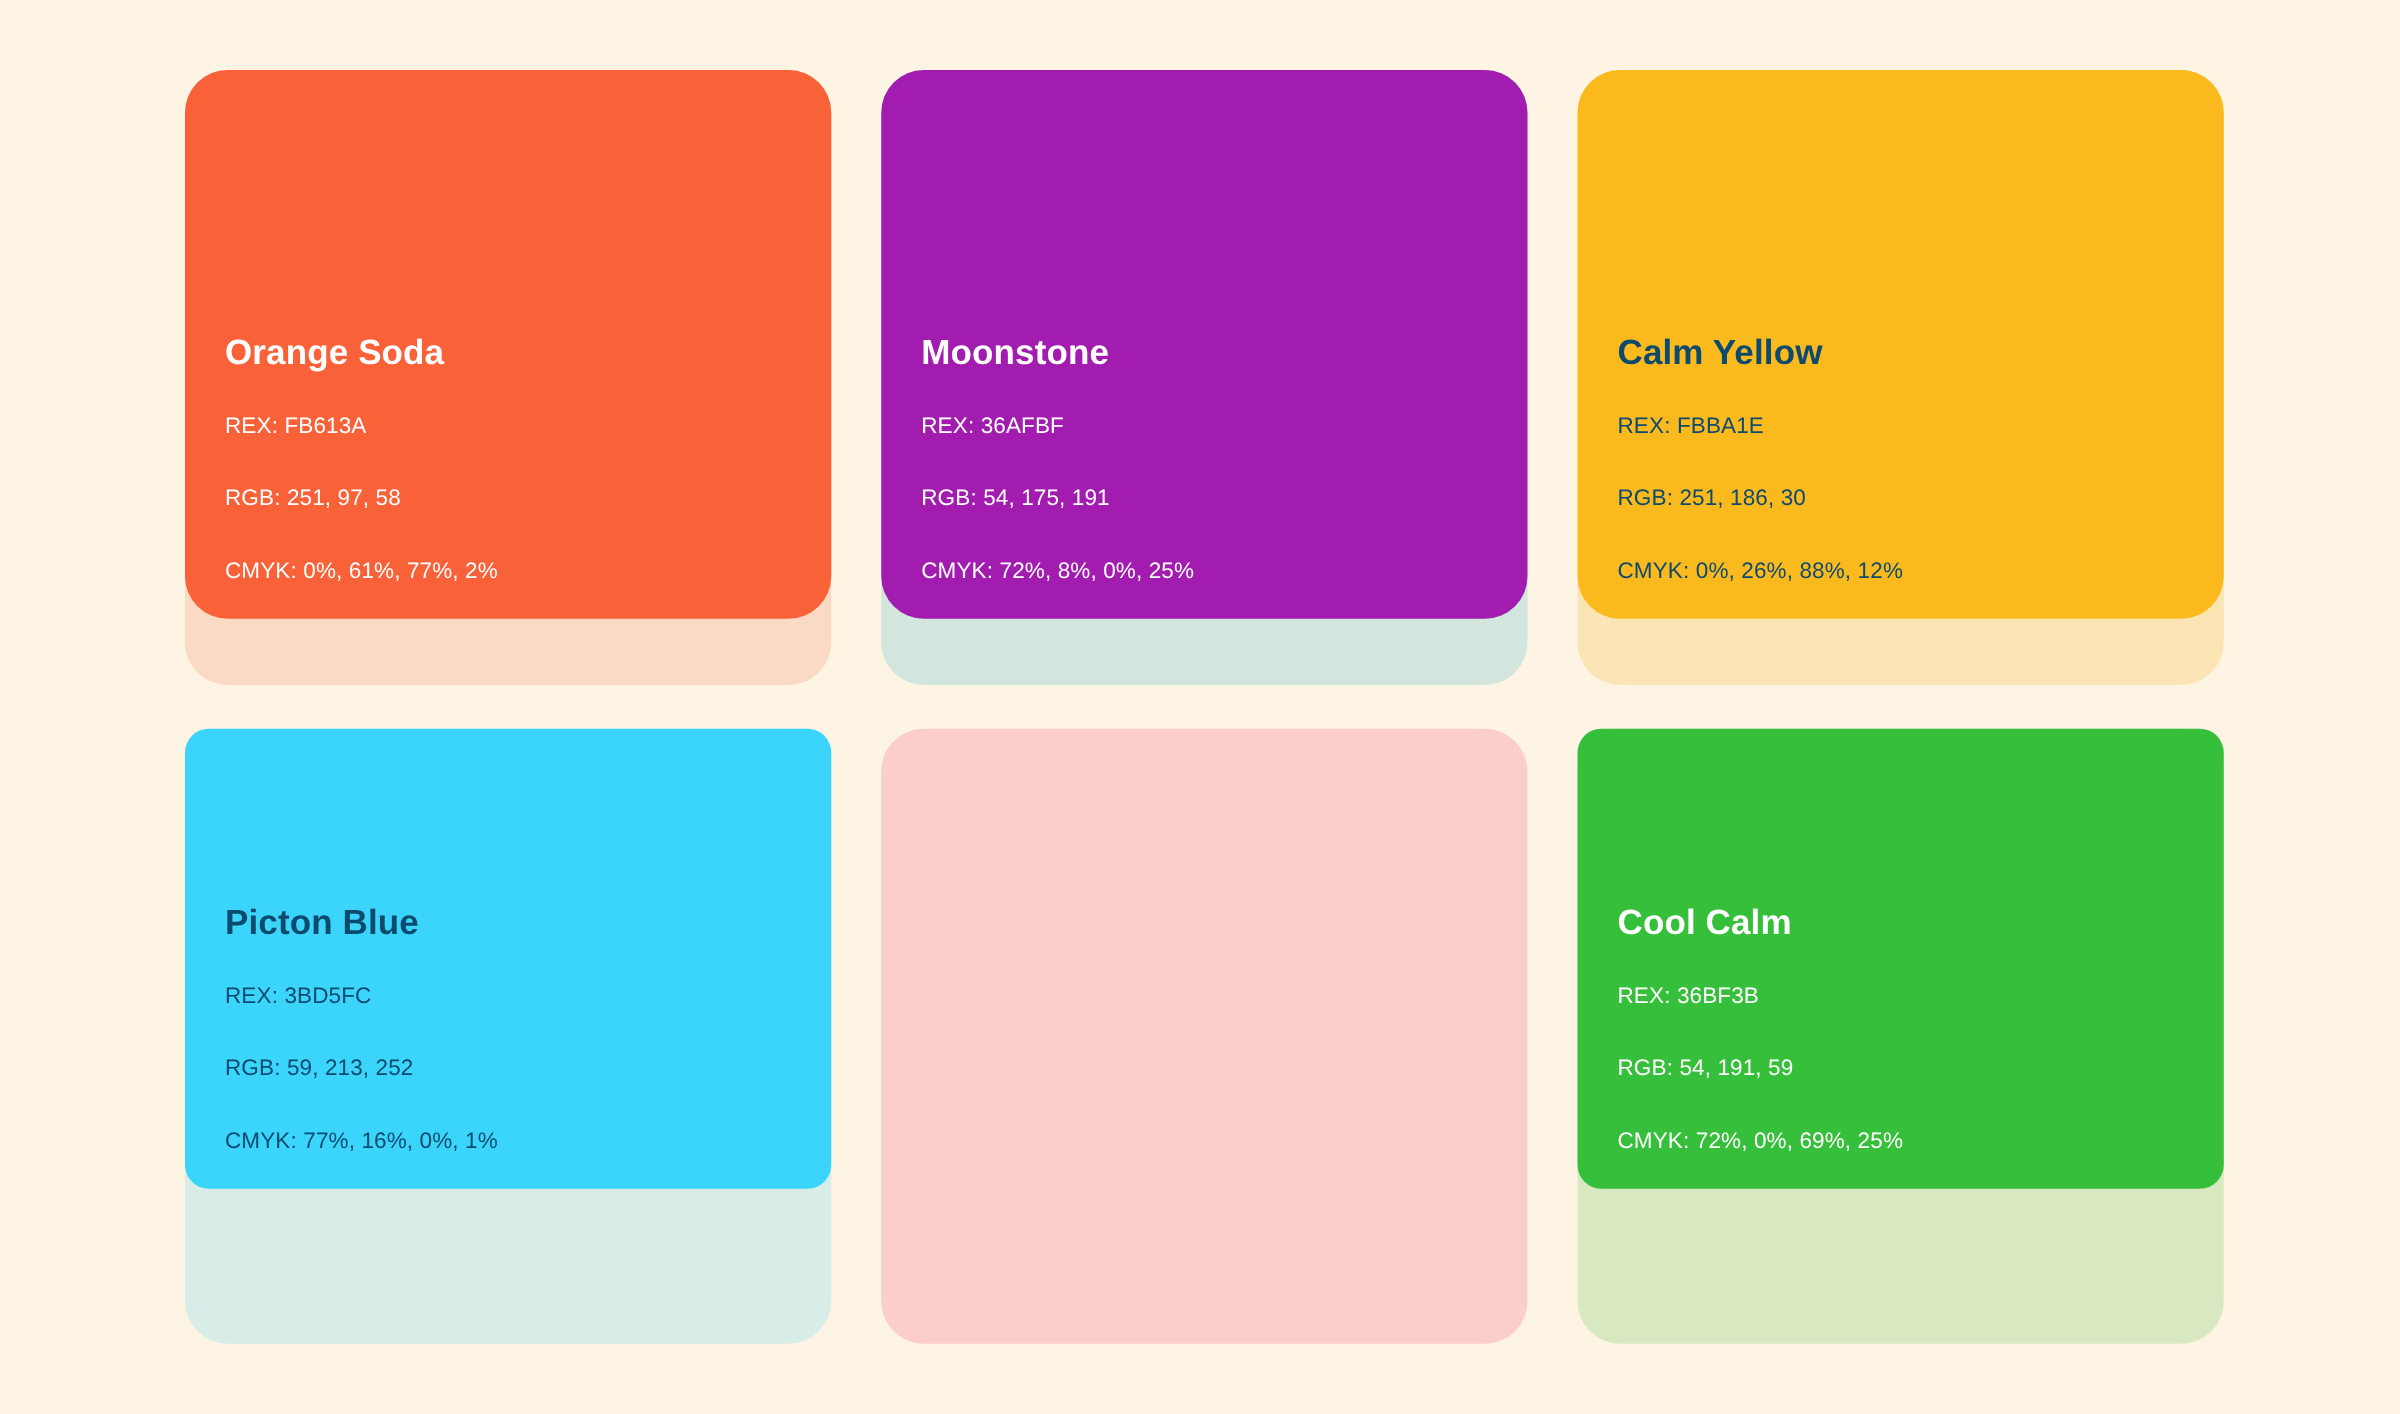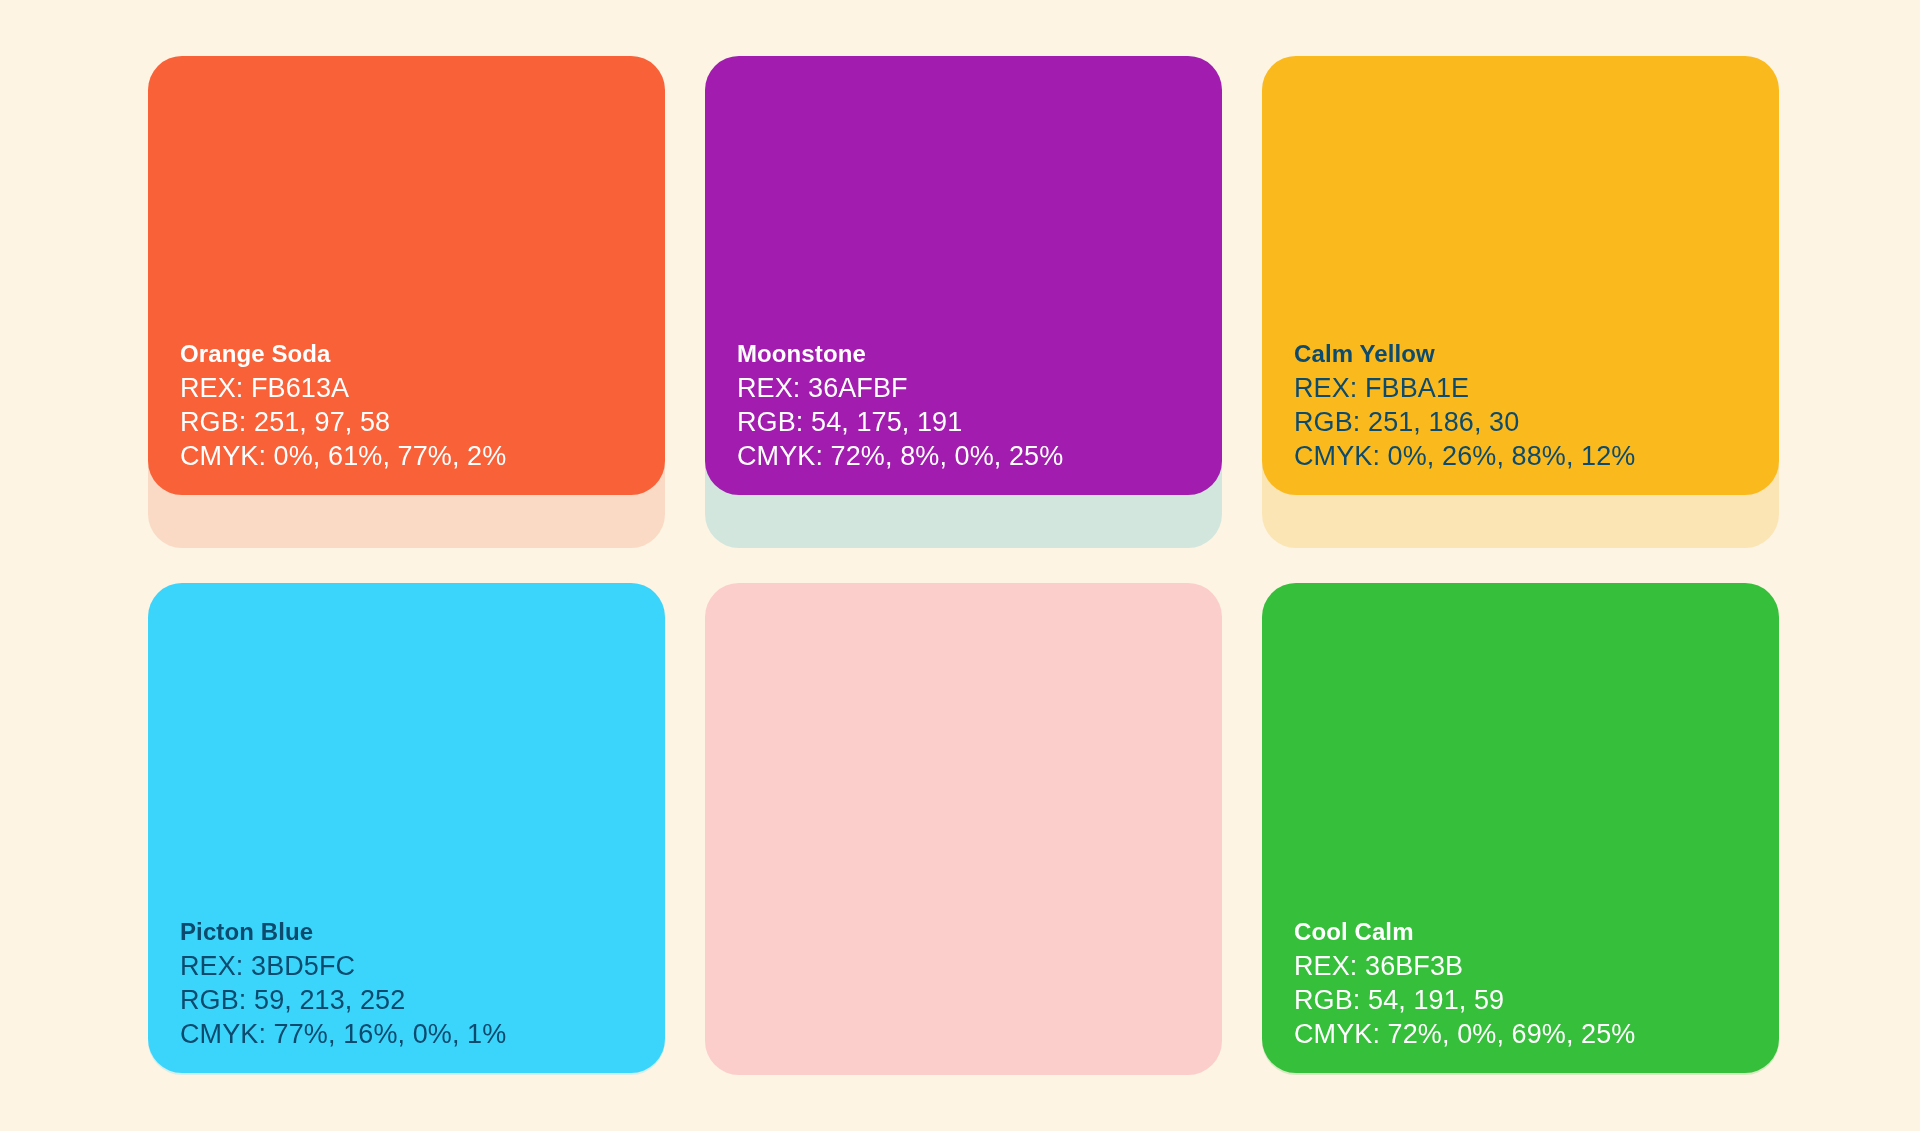--- a/index.html
+++ b/index.html
@@ -50,43 +50,44 @@
     position:absolute;
     left:0;
     top:0;
     width:100%;
     height:439px;
     border-radius:34px;
     overflow:hidden;
   }
 
   
-  .swatch.row2 .swatch-card { height:490px; }
+  .swatch.row2 .swatch-card { height:368px;border-radius:19px; }
 
   .swatch-text {
     position:absolute;
     left:32px;
     right:24px;
     bottom:22px;
   }
 
   .swatch-name {
-    font-size:24px;
+    font-size:28px;
     font-weight:bold;
     line-height:34px;
     letter-spacing:0.1px;
     white-space:nowrap;
   }
 
   .swatch-line {
-    font-size:27px;
+    font-size:18px;
     font-weight:400;
     line-height:34px;
     letter-spacing:0.1px;
     white-space:nowrap;
+    margin-top:24px;
   }
 
   .text-light { color:#FFFFFF; }
   .text-dark  { color:#0c4a6e; }
 </style>
 </head>
 <body style="background: rgb(253, 244, 227);">
 
 <div class="palette-grid">
 

